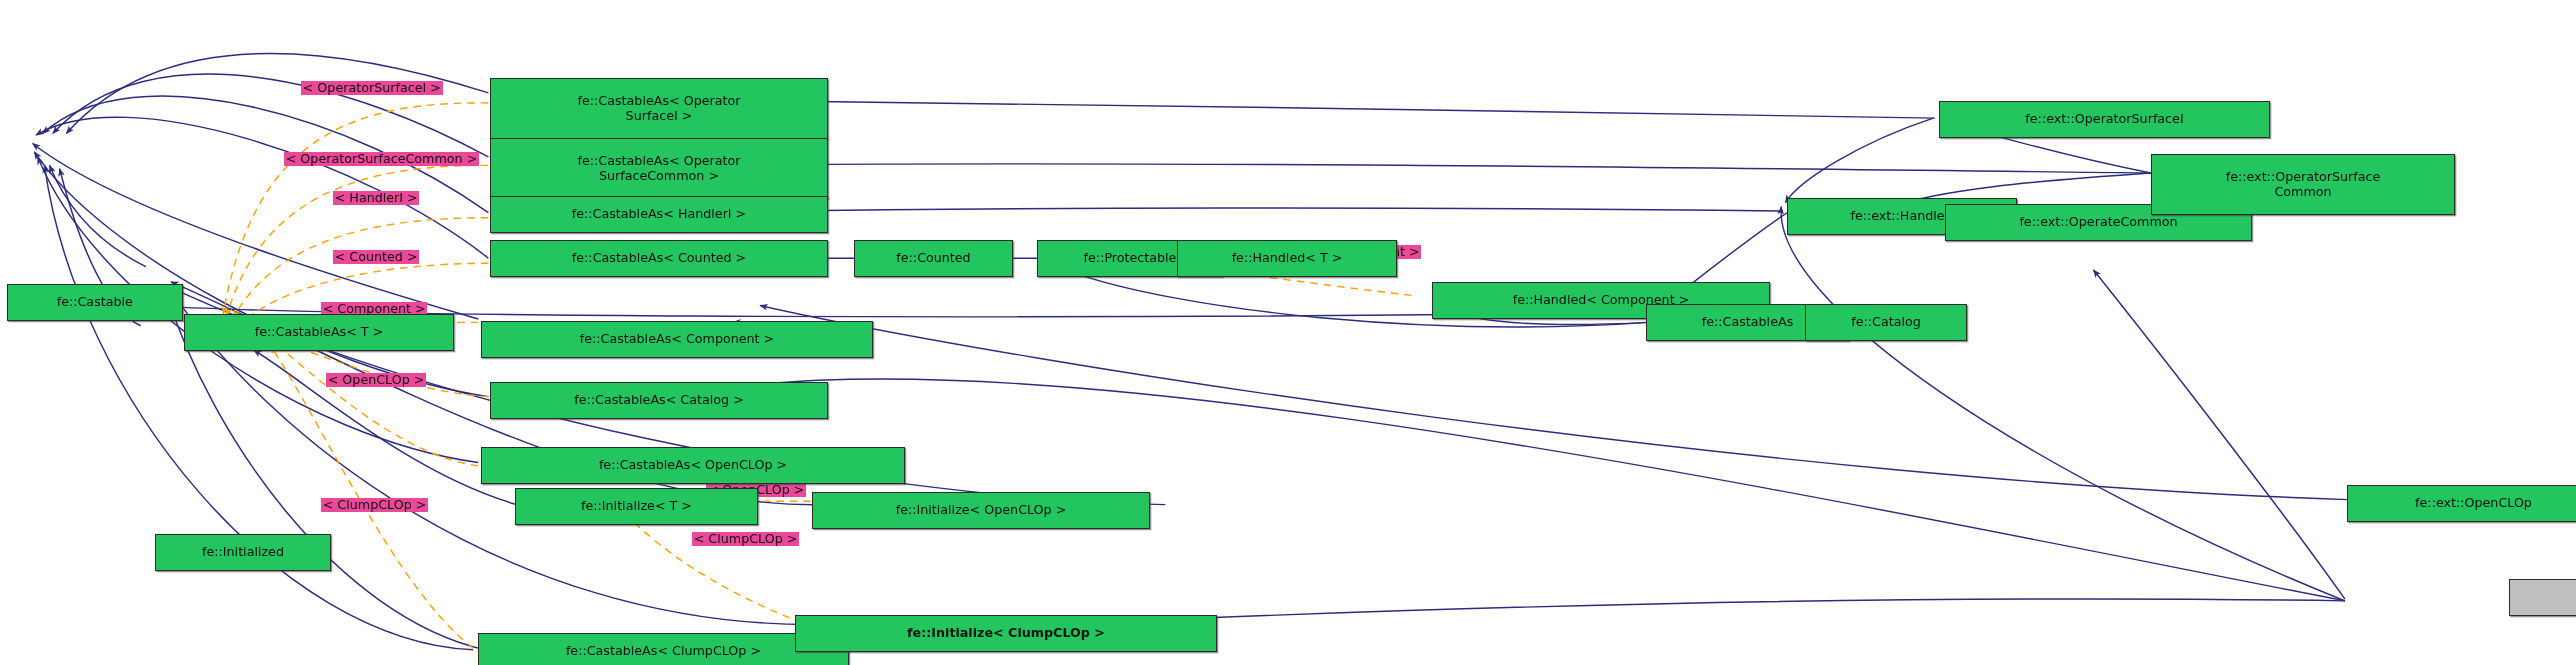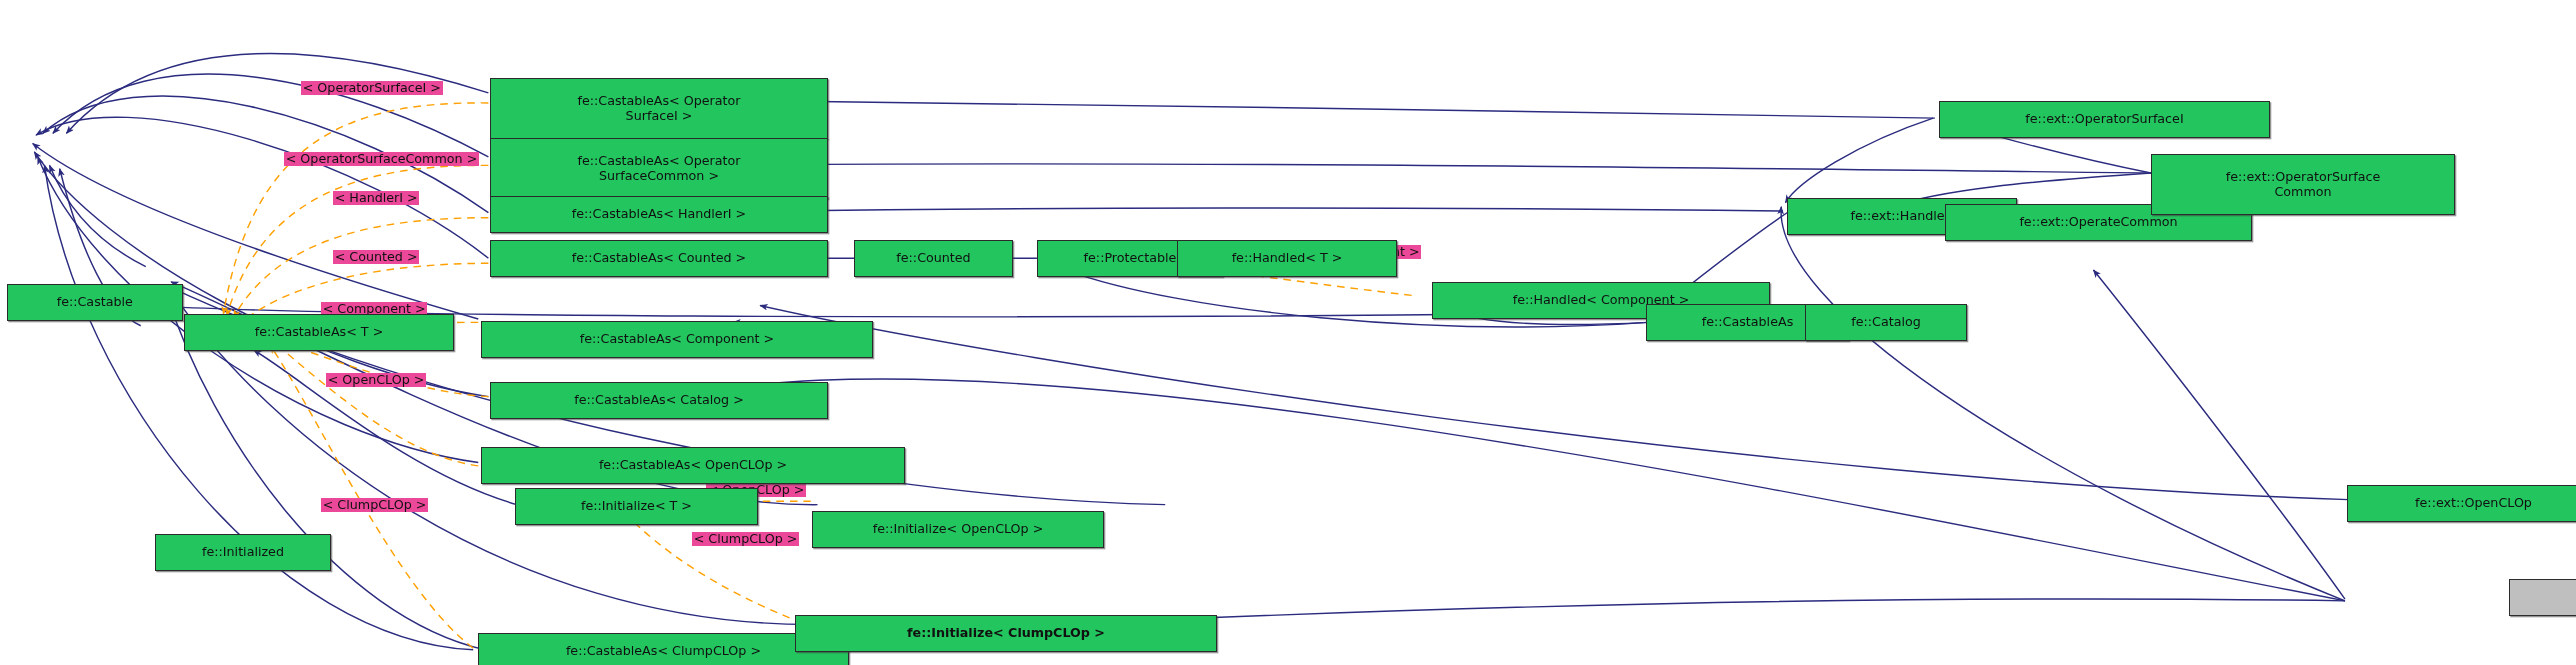--- a/index.html
+++ b/index.html
@@ -137,21 +137,21 @@
     <div class="node" style="left: 490px; top: 382px; width: 338px; height: 37px;">fe::CastableAs&lt; Catalog &gt;</div>
     <div class="node" style="left: 481px; top: 447px; width: 424px; height: 37px;">fe::CastableAs&lt; OpenCLOp &gt;</div>
     <div class="node" style="left: 515px; top: 488px; width: 243px; height: 37px;">fe::Initialize&lt; T &gt;</div>
     <div class="node" style="left: 478px; top: 633px; width: 371px; height: 37px;">fe::CastableAs&lt; ClumpCLOp &gt;</div>
     <div class="node" style="left: 854px; top: 240px; width: 159px; height: 37px;">fe::Counted</div>
     <div class="node" style="left: 1037px; top: 240px; width: 186px; height: 37px; text-align: right;">fe::Protectable</div>
     <div class="node" style="left: 1177px; top: 240px; width: 220px; height: 37px;">fe::Handled&lt; T &gt;</div>
     <div class="node" style="left: 1432px; top: 282px; width: 338px; height: 37px;">fe::Handled&lt; Component &gt;</div>
     <div class="node" style="left: 1646px; top: 304px; width: 203px; height: 37px;">fe::CastableAs</div>
     <div class="node" style="left: 1805px; top: 304px; width: 162px; height: 37px;">fe::Catalog</div>
-    <div class="node" style="left: 812px; top: 511px; width: 292px; height: 37px;">fe::Initialize&lt; OpenCLOp &gt;</div>
+    <div class="node" style="left: 812px; top: 492px; width: 338px; height: 37px;">fe::Initialize&lt; OpenCLOp &gt;</div>
     <div class="node" style="left: 795px; top: 615px; width: 422px; height: 37px; font-weight: bold;">fe::Initialize&lt; ClumpCLOp &gt;</div>
     <div class="node" style="left: 1787px; top: 198px; width: 230px; height: 37px;">fe::ext::HandlerI</div>
     <div class="node" style="left: 1939px; top: 101px; width: 331px; height: 37px;">fe::ext::OperatorSurfaceI</div>
     <div class="node" style="left: 1945px; top: 204px; width: 307px; height: 37px;">fe::ext::OperateCommon</div>
     <div class="node" style="left: 2151px; top: 154px; width: 304px; height: 61px;">fe::ext::OperatorSurface
 Common</div>
     <div class="node" style="left: 2347px; top: 485px; width: 253px; height: 37px;">fe::ext::OpenCLOp</div>
     <div class="node highlight" style="left: 2509px; top: 579px; width: 260px; height: 37px;">fe::ext::ClumpCLOp</div>
     <div class="edge-label" style="left: 301px; top: 81px;">&lt; OperatorSurfaceI &gt;</div>
     <div class="edge-label" style="left: 284px; top: 152px;">&lt; OperatorSurfaceCommon &gt;</div>

